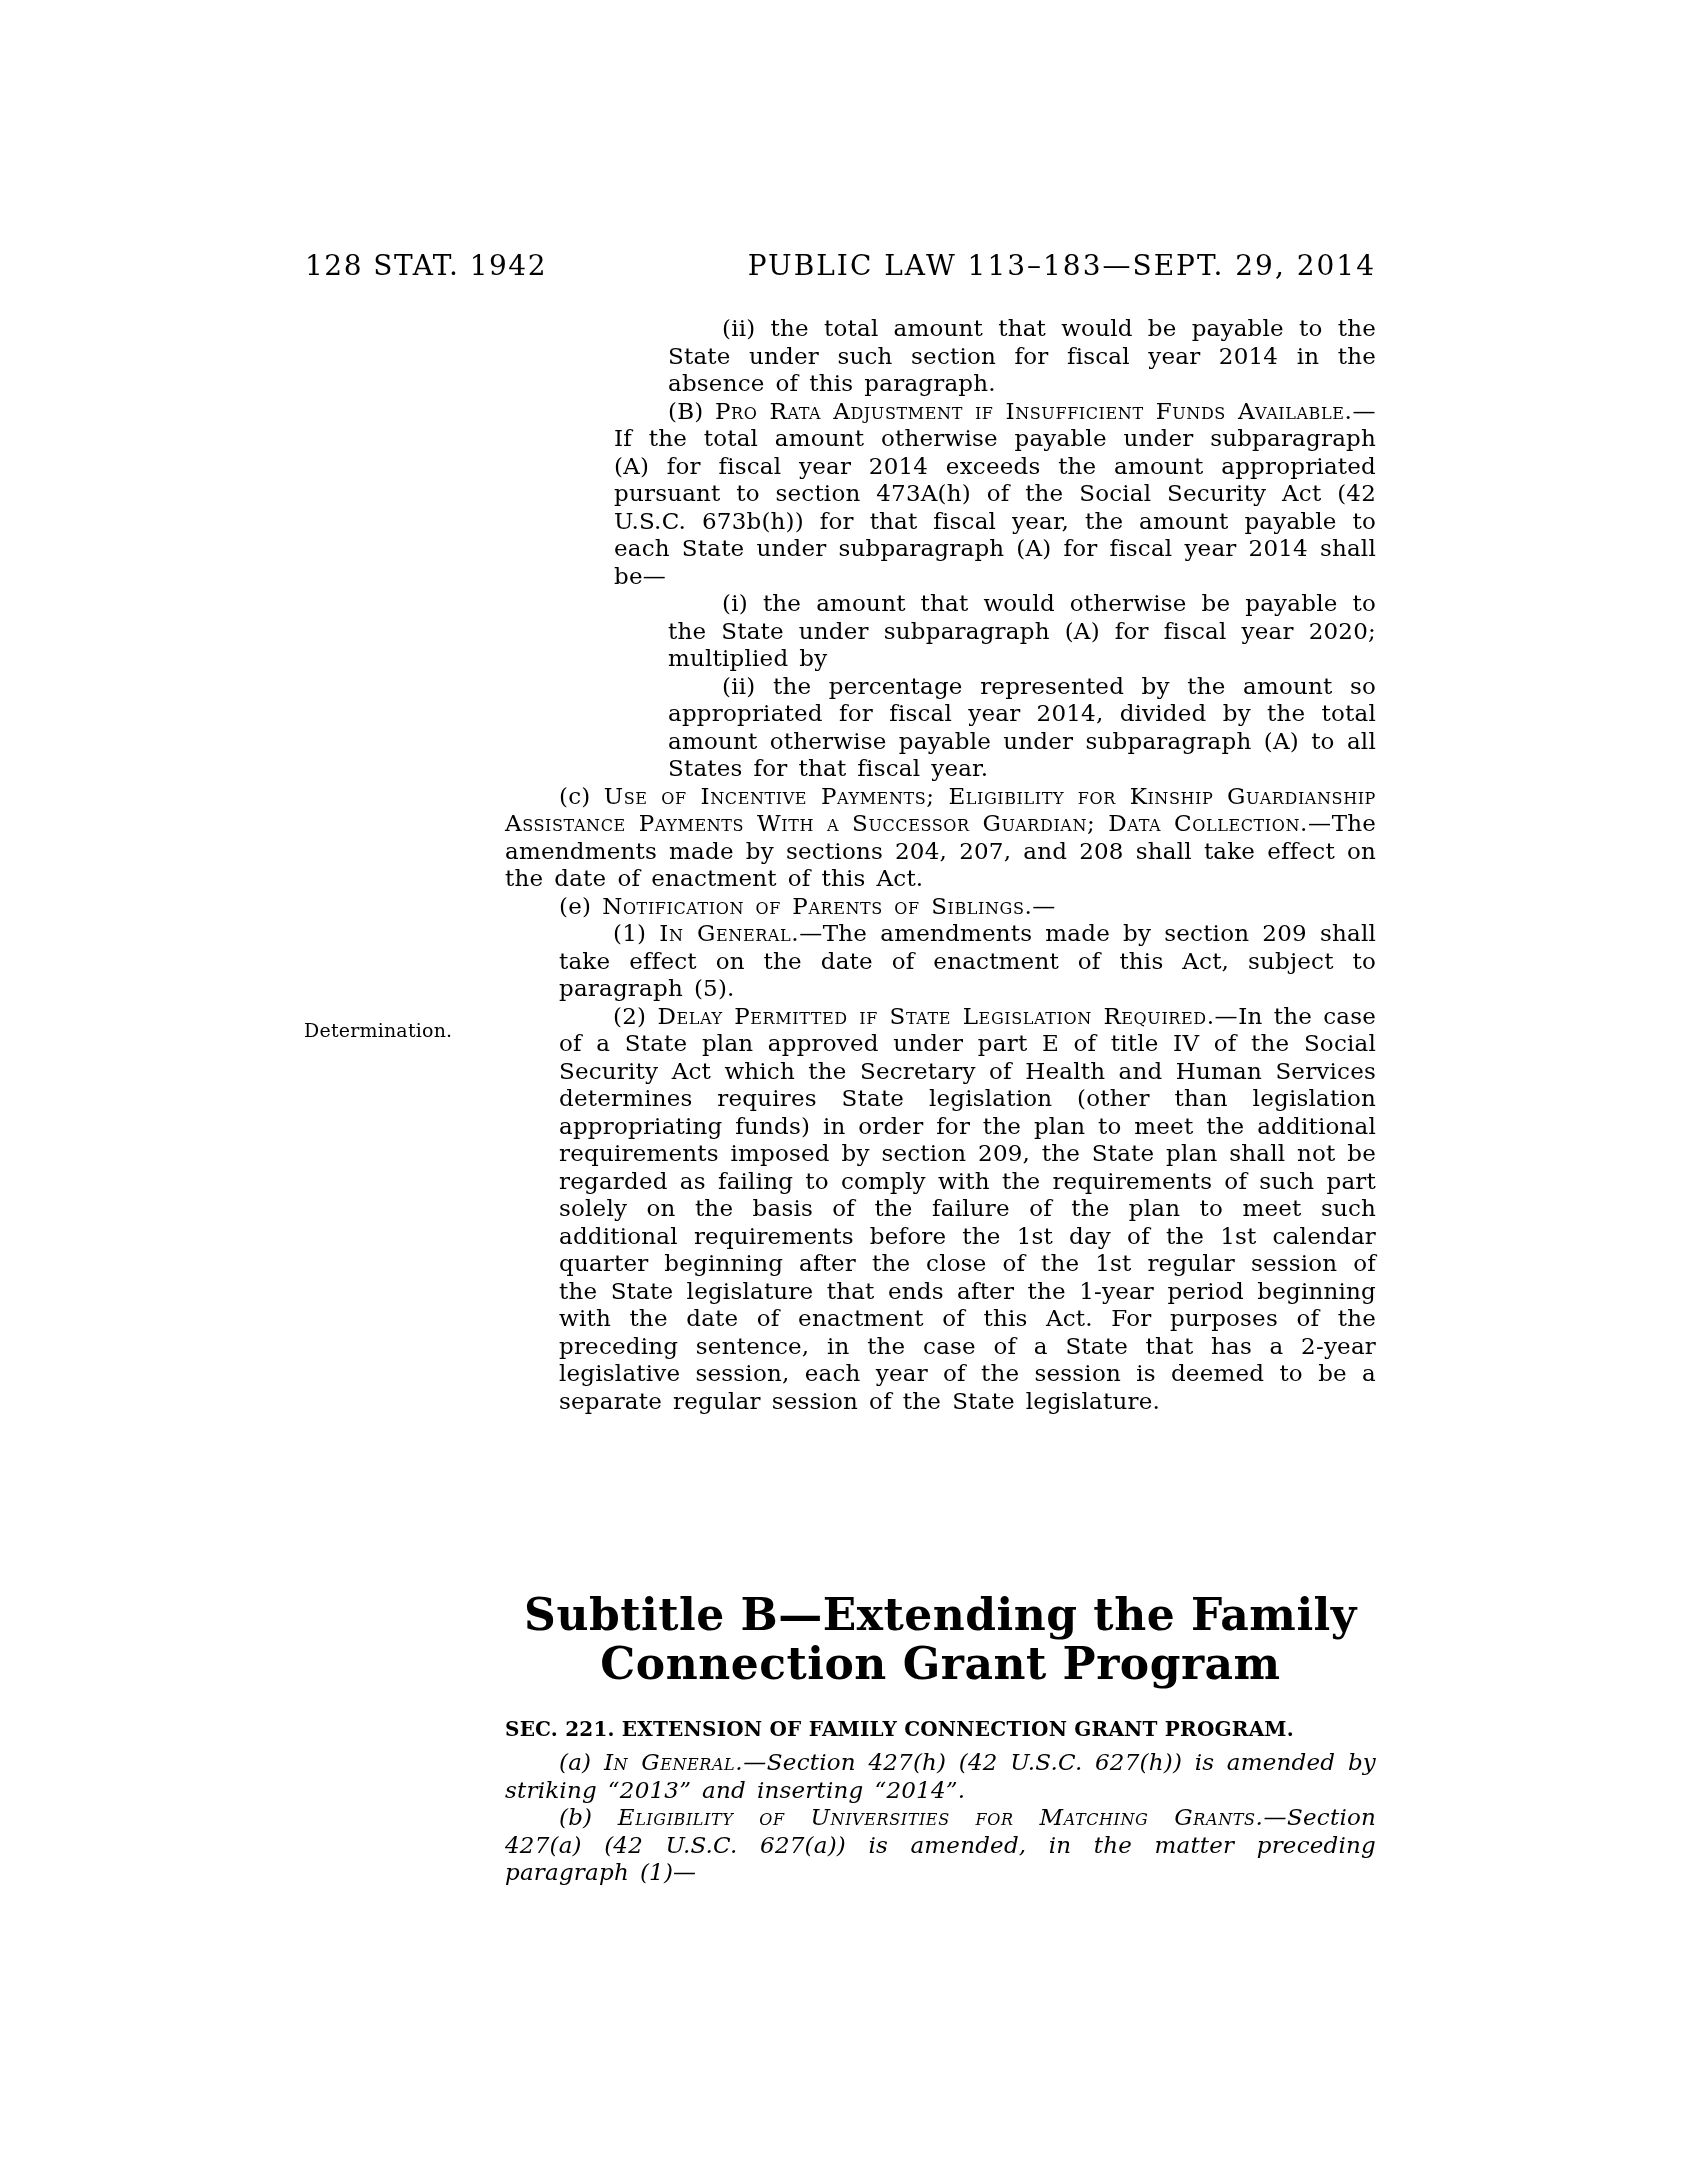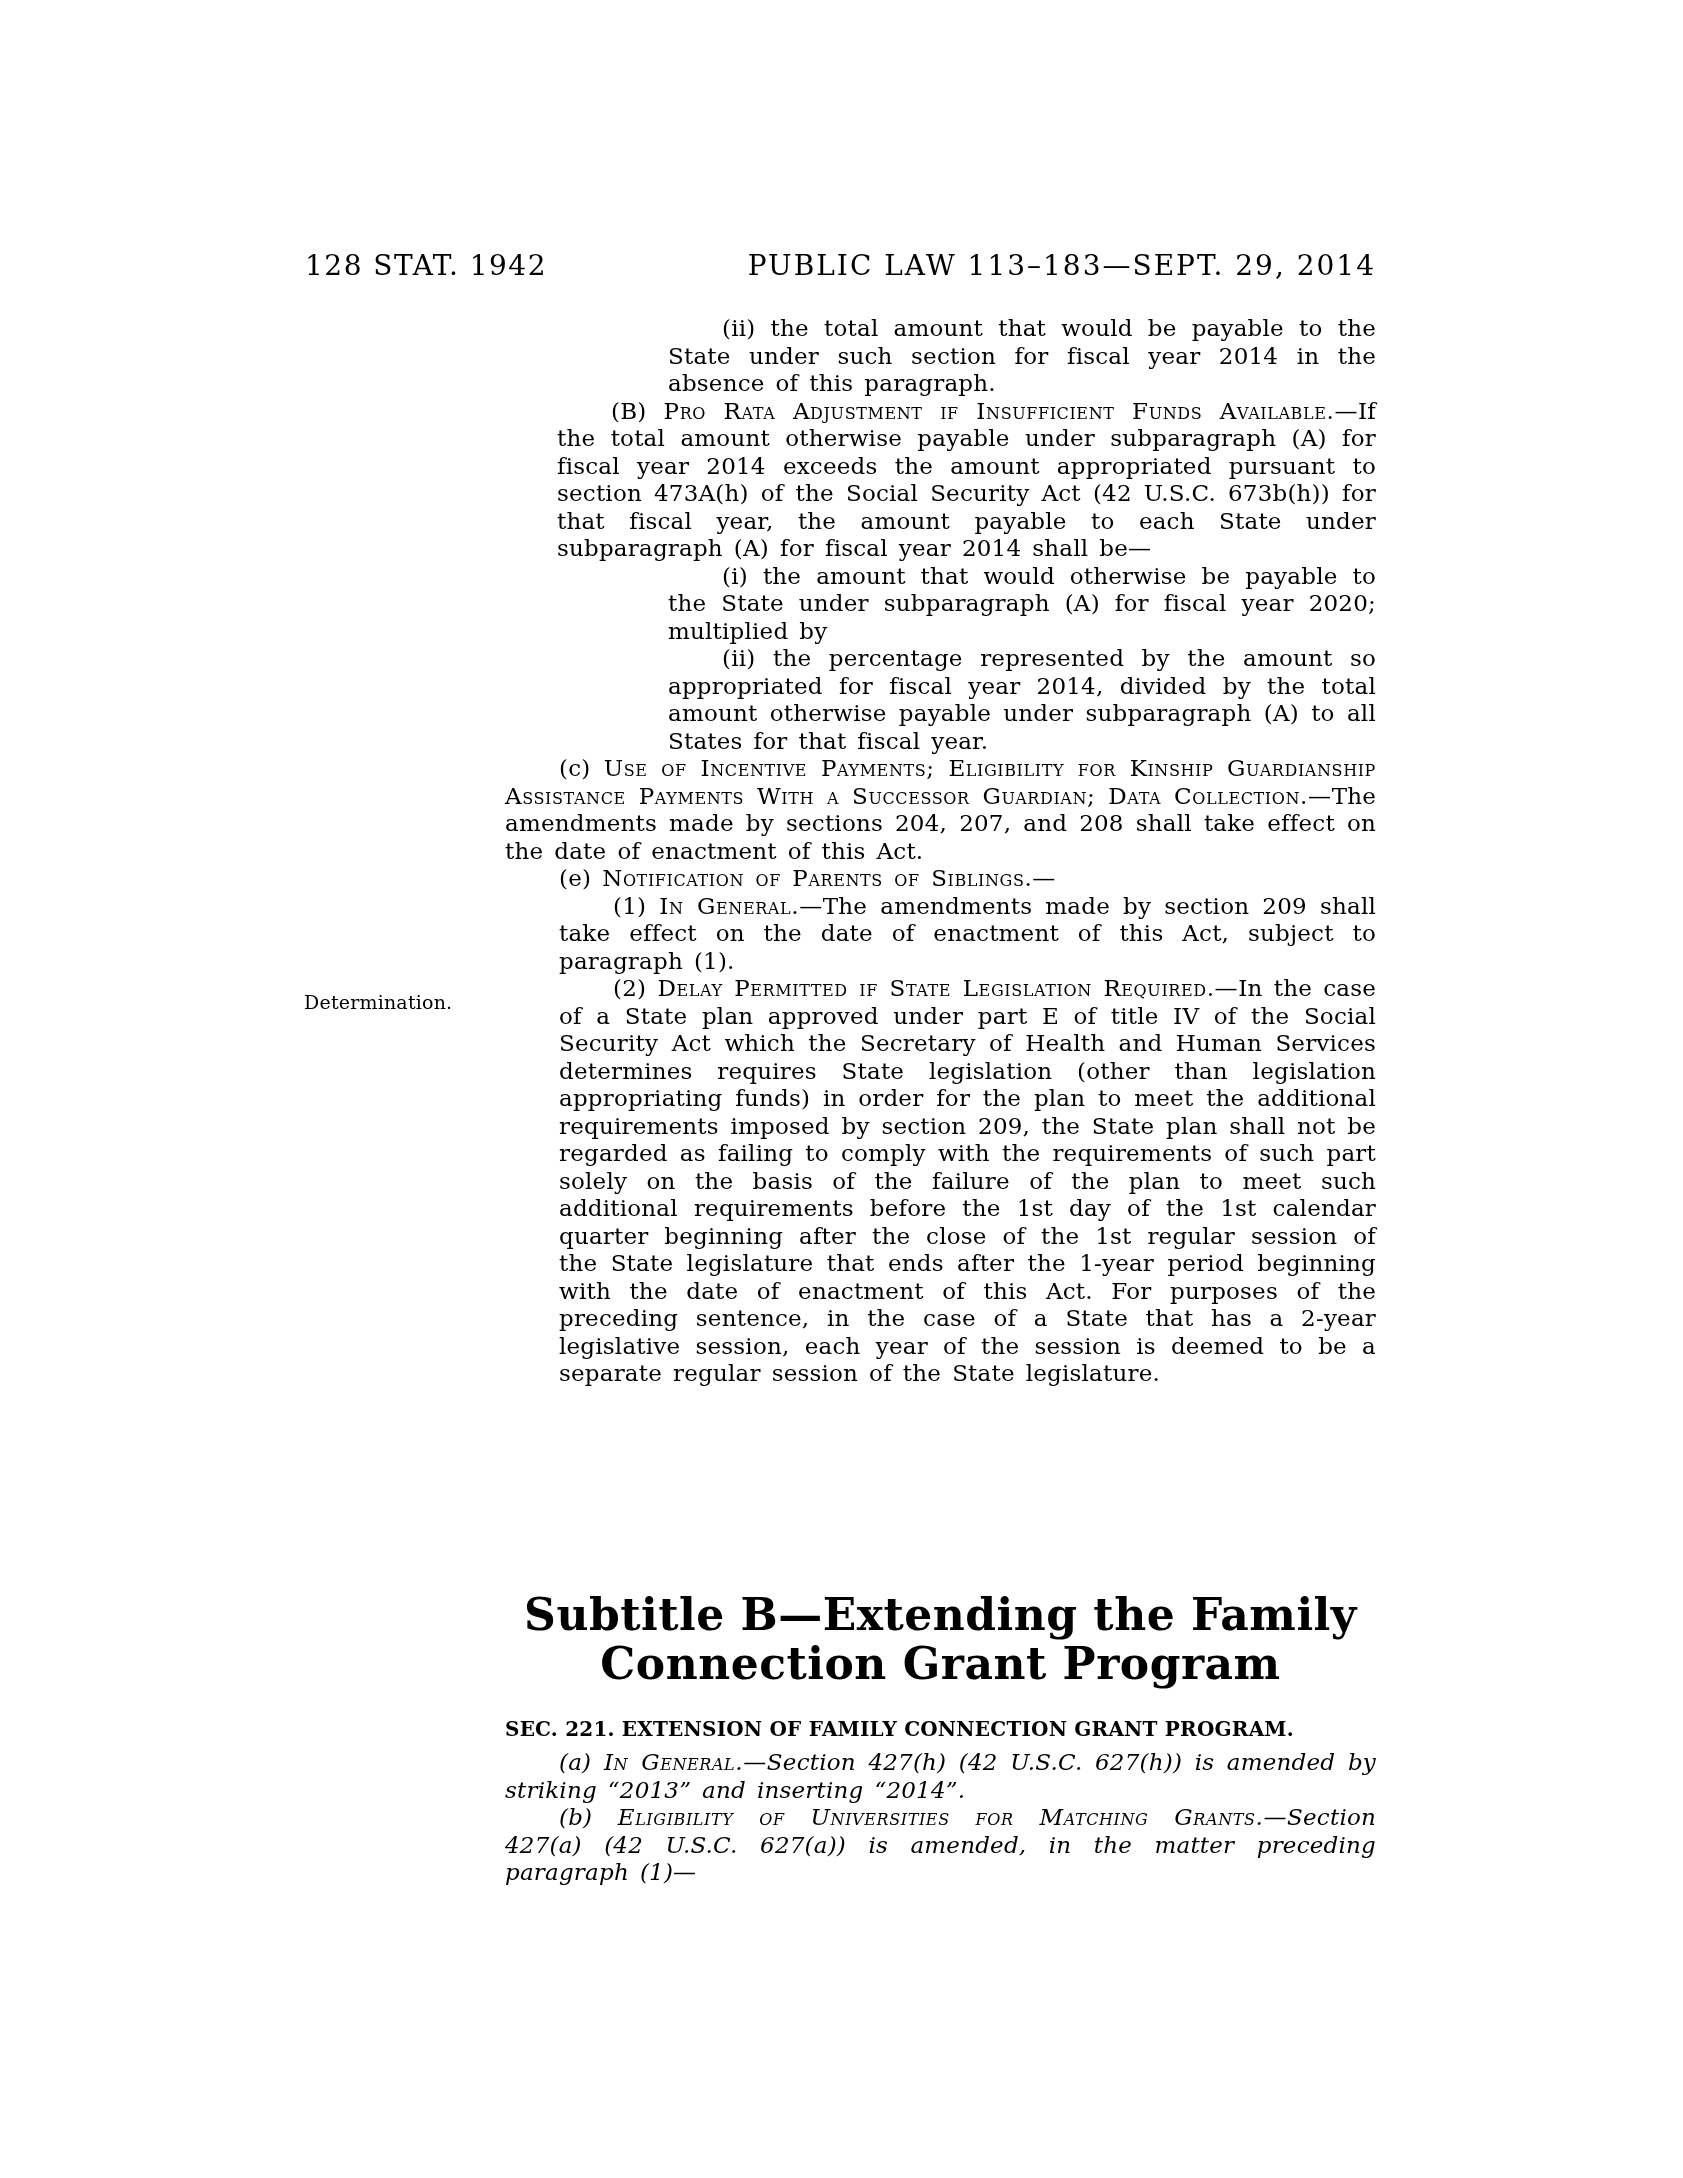--- a/index.html
+++ b/index.html
@@ -41,21 +41,21 @@
     text-align: justify;
     font-size: 23px;
     line-height: 27.5px;
     word-spacing: 3.5px;
     letter-spacing: 0.2px;
     text-indent: 54px;
     position: relative;
   }
   .ind-0 { margin-left: 0; }
   .ind-1 { margin-left: 54px; }
-  .ind-2 { margin-left: 52px; }
+  .ind-2 { margin-left: 109px; }
   .ind-3 { margin-left: 163px; }
   .sc { font-variant: small-caps; letter-spacing: 0.6px; }
   .margin-note {
     position: absolute;
     left: -255px;
     top: 3px;
     font-size: 19px;
     line-height: 24px;
     text-indent: 0;
     letter-spacing: 0.2px;
@@ -105,21 +105,21 @@
 
 <div class="column">
 
   <div id="body1">
       <p class="para ind-3"><span>(ii) the total amount that would be payable to the State under such section for fiscal year 2014 in the absence of this paragraph.</span></p>
       <p class="para ind-2"><span>(B) </span><span class="sc">Pro Rata Adjustment if Insufficient Funds Available.—</span><span>If the total amount otherwise payable under subparagraph (A) for fiscal year 2014 exceeds the amount appropriated pursuant to section 473A(h) of the Social Security Act (42 U.S.C. 673b(h)) for that fiscal year, the amount payable to each State under subparagraph (A) for fiscal year 2014 shall be—</span></p>
       <p class="para ind-3"><span>(i) the amount that would otherwise be payable to the State under subparagraph (A) for fiscal year 2020; multiplied by</span></p>
       <p class="para ind-3"><span>(ii) the percentage represented by the amount so appropriated for fiscal year 2014, divided by the total amount otherwise payable under subparagraph (A) to all States for that fiscal year.</span></p>
       <p class="para ind-0"><span>(c) </span><span class="sc">Use of Incentive Payments; Eligibility for Kinship Guardianship Assistance Payments With a Successor Guardian; Data Collection.—</span><span>The amendments made by sections 204, 207, and 208 shall take effect on the date of enactment of this Act.</span></p>
       <p class="para ind-0"><span>(e) </span><span class="sc">Notification of Parents of Siblings.—</span></p>
-      <p class="para ind-1"><span>(1) </span><span class="sc">In General.—</span><span>The amendments made by section 209 shall take effect on the date of enactment of this Act, subject to paragraph (1).</span></p>
+      <p class="para ind-1"><span>(1) </span><span class="sc">In General.—</span><span>The amendments made by section 209 shall take effect on the date of enactment of this Act, subject to paragraph (5).</span></p>
       <p class="para ind-1"><span class="margin-note">Determination.</span><span>(2) </span><span class="sc">Delay Permitted if State Legislation Required.—</span><span>In the case of a State plan approved under part E of title IV of the Social Security Act which the Secretary of Health and Human Services determines requires State legislation (other than legislation appropriating funds) in order for the plan to meet the additional requirements imposed by section 209, the State plan shall not be regarded as failing to comply with the requirements of such part solely on the basis of the failure of the plan to meet such additional requirements before the 1st day of the 1st calendar quarter beginning after the close of the 1st regular session of the State legislature that ends after the 1-year period beginning with the date of enactment of this Act. For purposes of the preceding sentence, in the case of a State that has a 2-year legislative session, each year of the session is deemed to be a separate regular session of the State legislature.</span></p>
     </div>
 
   <h1 class="subtitle">
     <span>Subtitle B—Extending the Family</span><br>
     <span>Connection Grant Program</span>
   </h1>
 
   <h2 class="sec-heading">SEC. 221. EXTENSION OF FAMILY CONNECTION GRANT PROGRAM.</h2>
 

